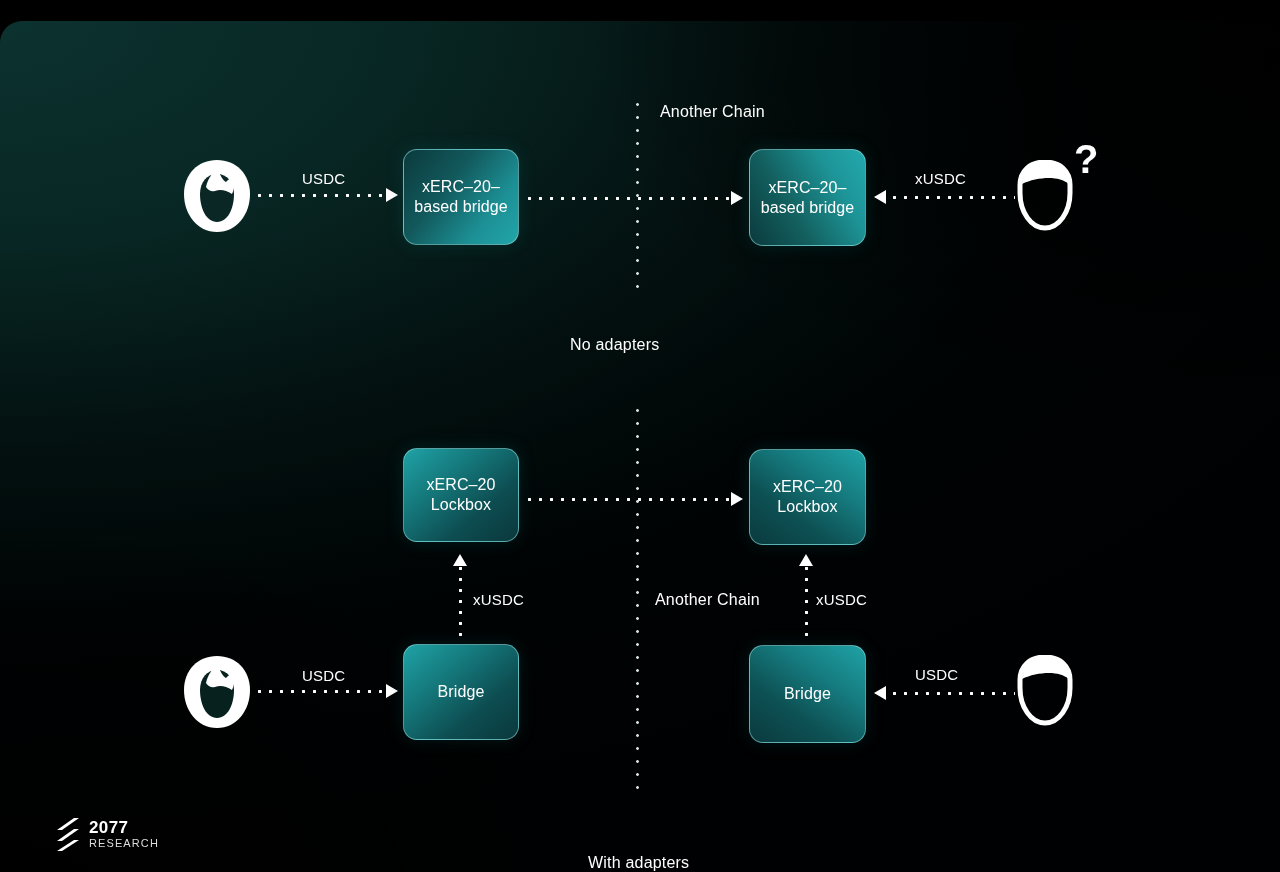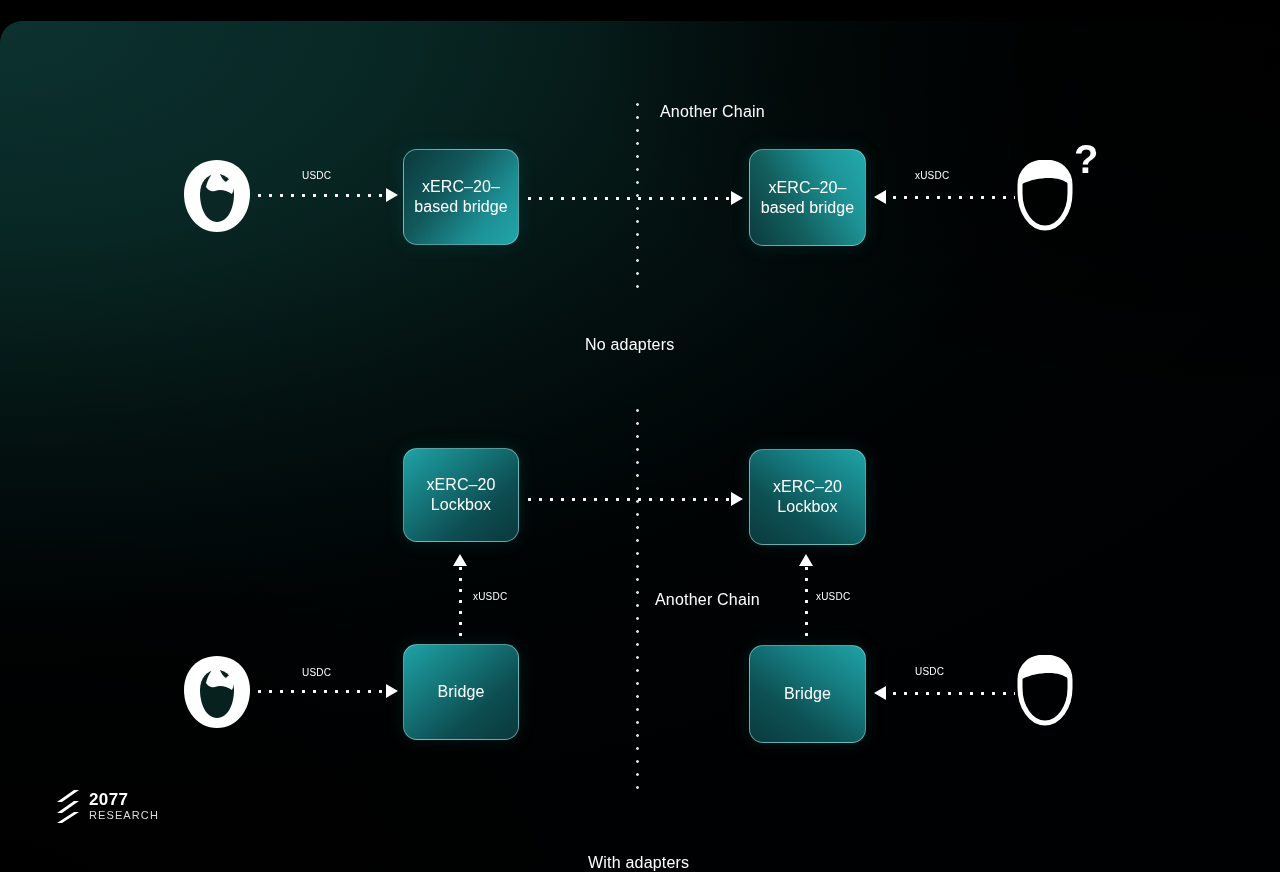--- a/index.html
+++ b/index.html
@@ -110,21 +110,21 @@
   .arrow-u {
     border-left: 7px solid transparent;
     border-right: 7px solid transparent;
     border-bottom: 12px solid #ffffff;
   }
 
   
   .flabel {
     position: absolute;
     color: #ffffff;
-    font-size: 10px;
+    font-size: 15px;
     letter-spacing: 0.2px;
     white-space: nowrap;
   }
   .slabel {
     position: absolute;
     color: #ffffff;
     font-size: 16px;
     letter-spacing: 0.2px;
     white-space: nowrap;
   }
@@ -143,21 +143,21 @@
     color: #ffffff;
     font-size: 40px;
     font-weight: 700;
     line-height: 1;
   }
 
   
   #logo {
     position: absolute;
     left: 54px;
-    top: 768px;
+    top: 796px;
     display: flex;
     align-items: center;
     gap: 9px;
   }
   #logo .marks { display: block; }
   #logo .wordmark { display: flex; flex-direction: column; line-height: 1; }
   #logo .l-top {
     color: #ffffff;
     font-size: 17px;
     font-weight: 700;
@@ -213,21 +213,21 @@
     <div class="flabel" style="left:915px; top:149px;">xUSDC</div>
 
     <div class="avatar" style="left:1016px; top:139px;">
       <svg width="58" height="72" viewBox="0 0 58 72">
         <path d="M29 2 C44 2 54 11 54 25 L54 33 C54 52 43 68 29 68 C15 68 4 52 4 33 L4 25 C4 11 14 2 29 2 Z" fill="none" stroke="#ffffff" stroke-width="5" stroke-linejoin="round"></path>
         <path d="M6 24 C7 10 16 2 29 2 C43 2 53 10 53 24 C48 20 41 18 33 18 C24 18 14 20 6 24 Z" fill="#ffffff"></path>
       </svg>
     </div>
     <div class="qmark" style="left:1074px; top:118px;">?</div>
 
-    <div class="slabel" style="left:585px; top:315px;">No adapters</div>
+    <div class="slabel" style="left:570px; top:315px;">No adapters</div>
 
     <div class="dline-chain" style="left:636px; top:388px; height:390px;"></div>
 
     <div class="chainlabel" style="left:655px; top:570px;">Another Chain</div>
 
     <div class="node grad-c" style="left:403px; top:427px; width:116px; height:94px;">
       <span class="nlabel">xERC–20
 Lockbox</span>
     </div>
 

